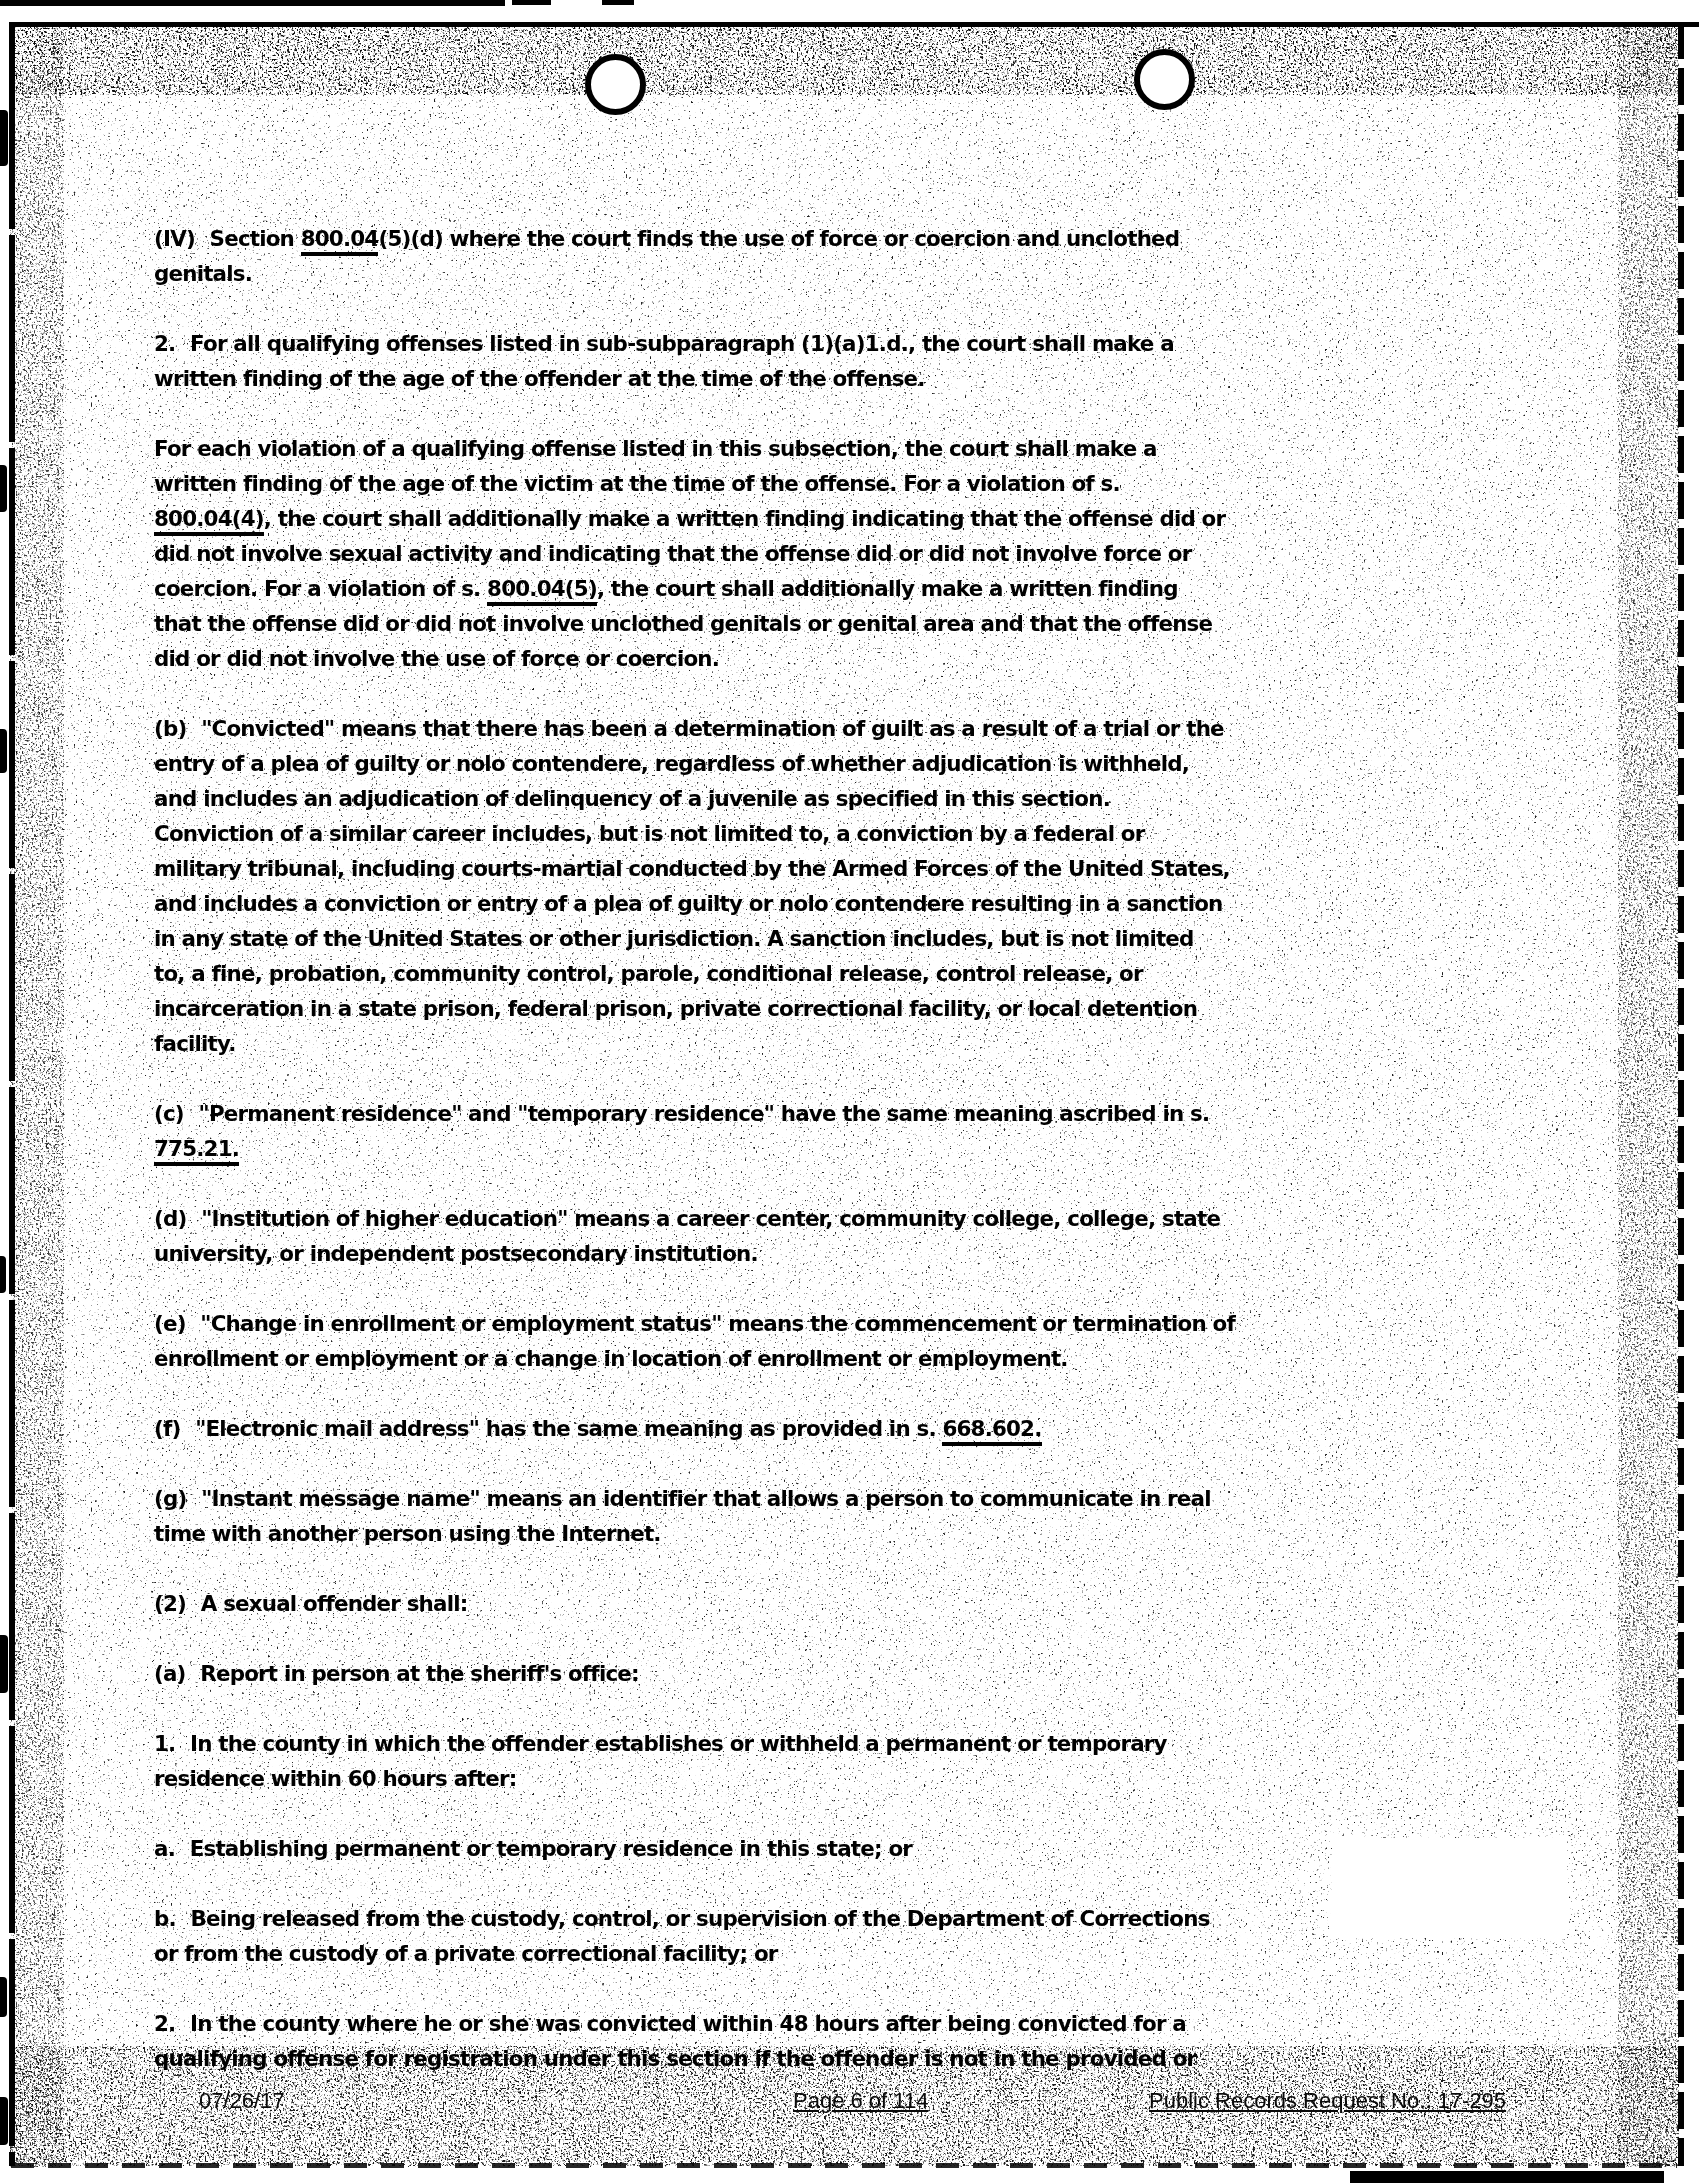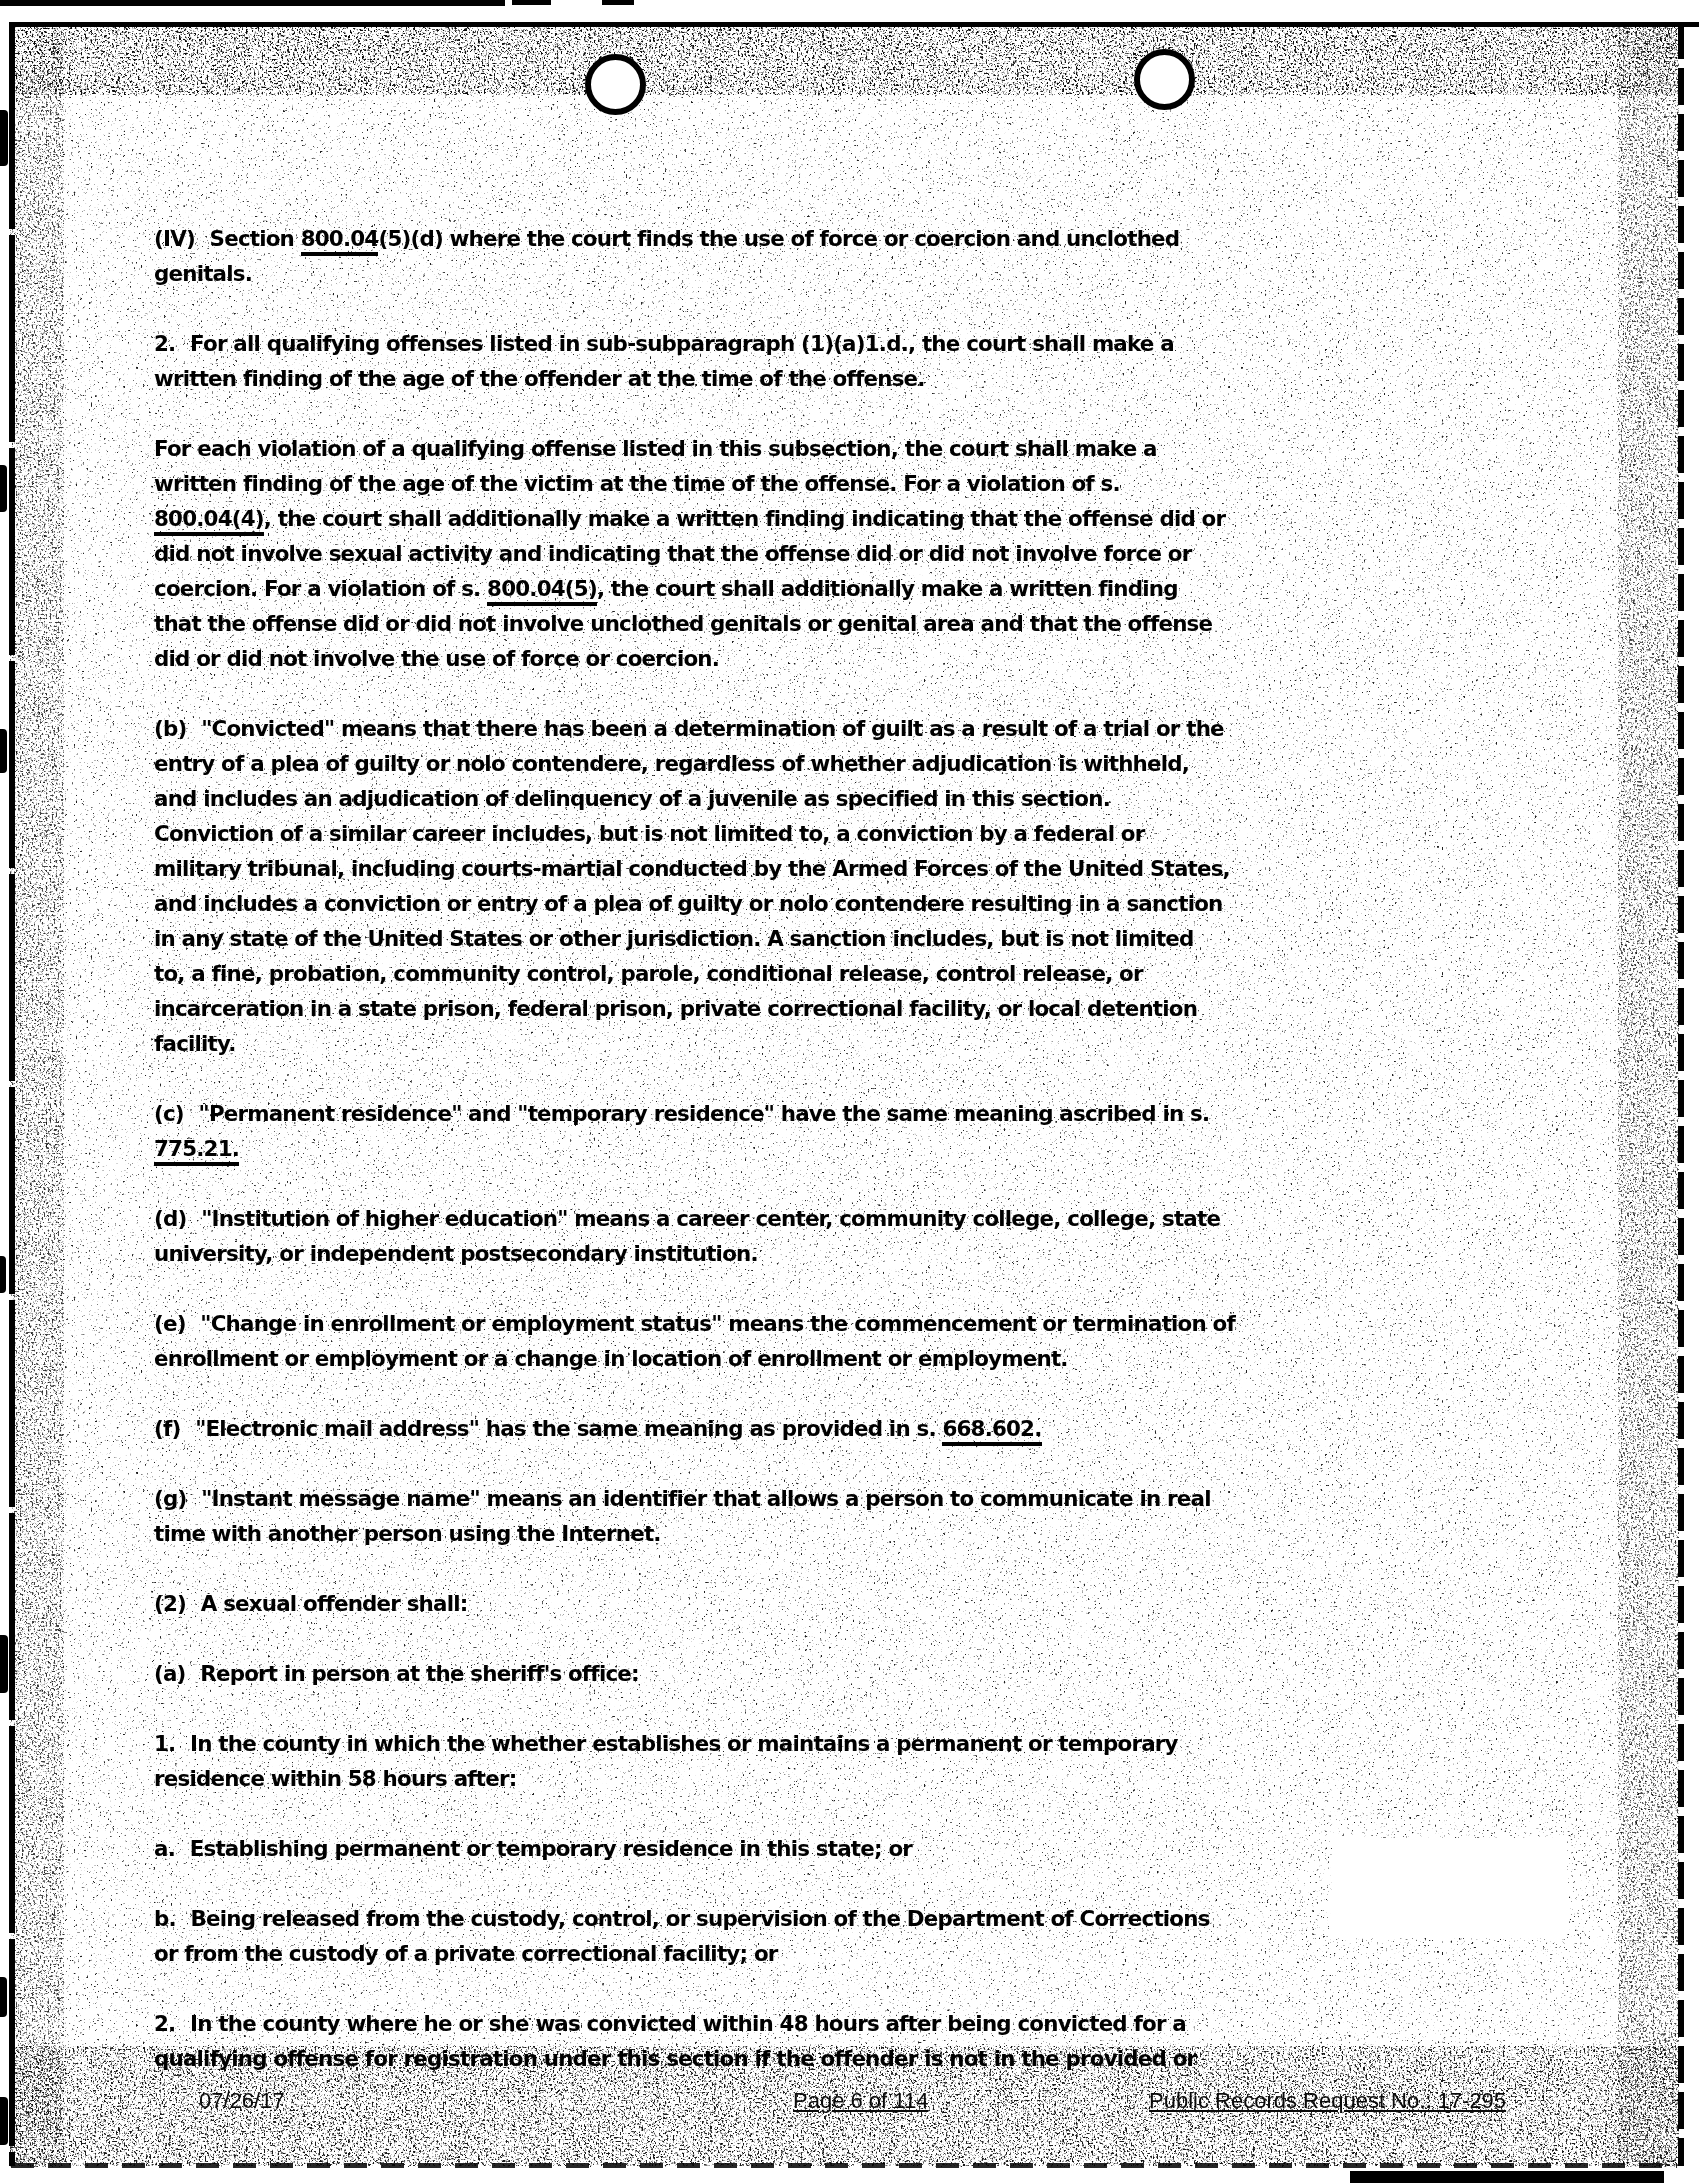--- a/index.html
+++ b/index.html
@@ -140,22 +140,22 @@
         <div class="line"><span class="lbl">(g)</span><span>"Instant message name" means an identifier that allows a person to communicate in real</span></div>
         <div class="line"><span>time with another person using the Internet.</span></div>
       </div>
       <div class="para">
         <div class="line"><span class="lbl">(2)</span><span>A sexual offender shall:</span></div>
       </div>
       <div class="para">
         <div class="line"><span class="lbl">(a)</span><span>Report in person at the sheriff's office:</span></div>
       </div>
       <div class="para">
-        <div class="line"><span class="lbl">1.</span><span>In the county in which the whether establishes or maintains a permanent or temporary</span></div>
-        <div class="line"><span>residence within 58 hours after:</span></div>
+        <div class="line"><span class="lbl">1.</span><span>In the county in which the offender establishes or withheld a permanent or temporary</span></div>
+        <div class="line"><span>residence within 60 hours after:</span></div>
       </div>
       <div class="para">
         <div class="line"><span class="lbl">a.</span><span>Establishing permanent or temporary residence in this state; or</span></div>
       </div>
       <div class="para">
         <div class="line"><span class="lbl">b.</span><span>Being released from the custody, control, or supervision of the Department of Corrections</span></div>
         <div class="line"><span>or from the custody of a private correctional facility; or</span></div>
       </div>
       <div class="para">
         <div class="line"><span class="lbl">2.</span><span>In the county where he or she was convicted within 48 hours after being convicted for a</span></div>

